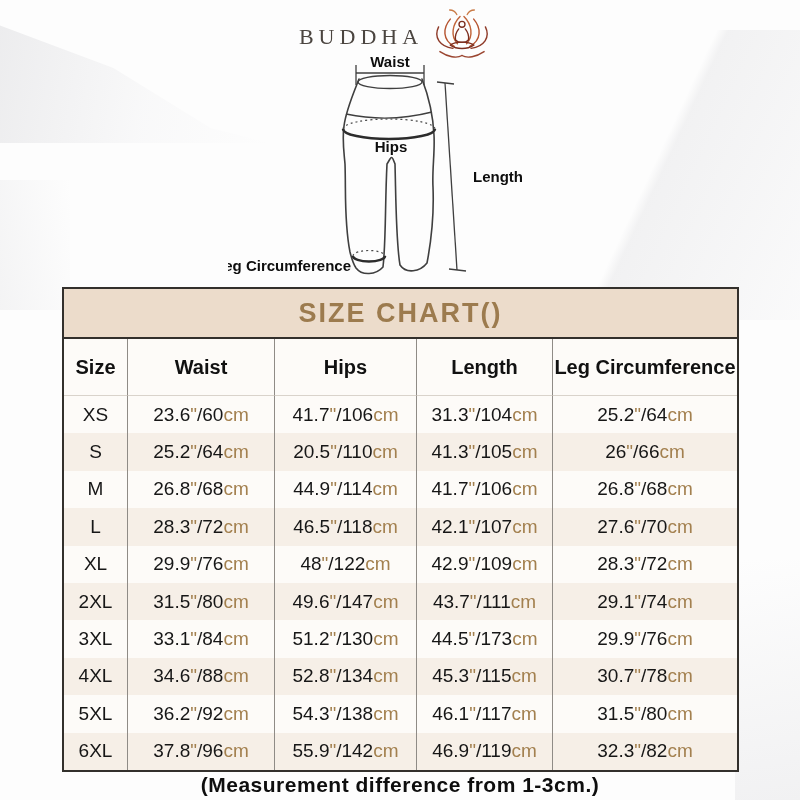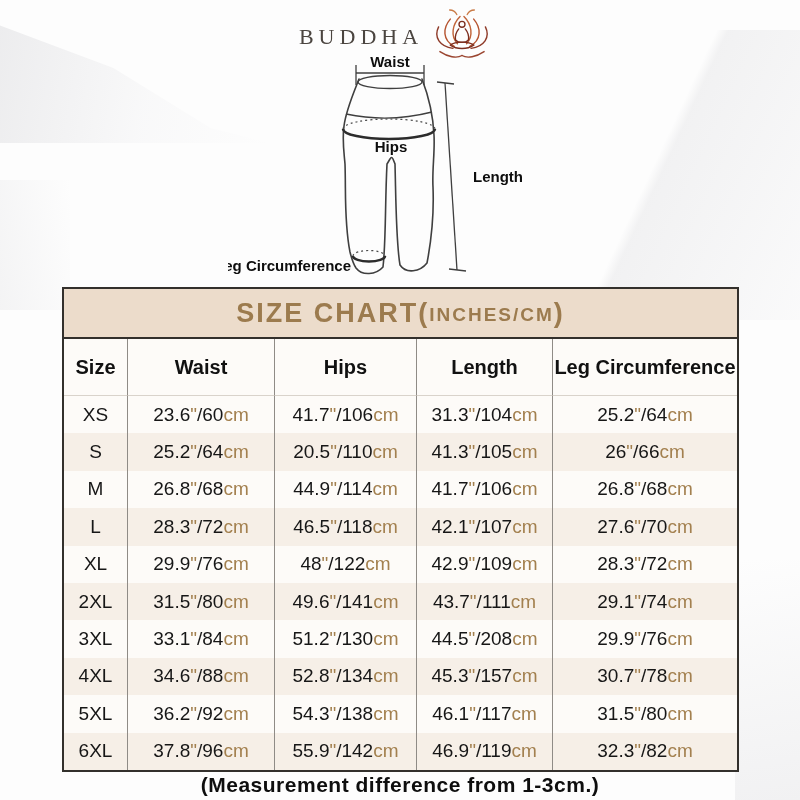--- a/index.html
+++ b/index.html
@@ -126,21 +126,20 @@
   </g>
   <text class="dlabel" x="162" y="15" text-anchor="middle">Waist</text>
   <text class="dlabel" x="163" y="100" text-anchor="middle">Hips</text>
   <text class="dlabel" x="270" y="130" text-anchor="middle">Length</text>
   <text class="dlabel" x="123" y="219" text-anchor="end">Leg Circumference</text>
 </svg>
 
 <section class="size-table">
   <div class="banner">
     <span class="t-main">SIZE CHART(</span>
-      <span class="t-sub">INCHES/CM</span>
       <span class="t-main">)</span>
   </div>
   <div class="grid" id="grid">
       <div class="hcell">Size</div>
       <div class="hcell">Waist</div>
       <div class="hcell">Hips</div>
       <div class="hcell">Length</div>
       <div class="hcell">Leg Circumference</div>
       <div class="cell size-val">XS</div>
       <div class="cell">
@@ -270,21 +269,21 @@
       <div class="cell size-val alt">2XL</div>
       <div class="cell alt">
         <span class="num">31.5</span>
         <span class="unit">"</span>
         <span class="num">/80</span>
         <span class="unit">cm</span>
       </div>
       <div class="cell alt">
         <span class="num">49.6</span>
         <span class="unit">"</span>
-        <span class="num">/141</span>
+        <span class="num">/147</span>
         <span class="unit">cm</span>
       </div>
       <div class="cell alt">
         <span class="num">43.7</span>
         <span class="unit">"</span>
         <span class="num">/111</span>
         <span class="unit">cm</span>
       </div>
       <div class="cell alt">
         <span class="num">29.1</span>
@@ -301,21 +300,21 @@
       </div>
       <div class="cell">
         <span class="num">51.2</span>
         <span class="unit">"</span>
         <span class="num">/130</span>
         <span class="unit">cm</span>
       </div>
       <div class="cell">
         <span class="num">44.5</span>
         <span class="unit">"</span>
-        <span class="num">/208</span>
+        <span class="num">/173</span>
         <span class="unit">cm</span>
       </div>
       <div class="cell">
         <span class="num">29.9</span>
         <span class="unit">"</span>
         <span class="num">/76</span>
         <span class="unit">cm</span>
       </div>
       <div class="cell size-val alt">4XL</div>
       <div class="cell alt">
@@ -326,21 +325,21 @@
       </div>
       <div class="cell alt">
         <span class="num">52.8</span>
         <span class="unit">"</span>
         <span class="num">/134</span>
         <span class="unit">cm</span>
       </div>
       <div class="cell alt">
         <span class="num">45.3</span>
         <span class="unit">"</span>
-        <span class="num">/157</span>
+        <span class="num">/115</span>
         <span class="unit">cm</span>
       </div>
       <div class="cell alt">
         <span class="num">30.7</span>
         <span class="unit">"</span>
         <span class="num">/78</span>
         <span class="unit">cm</span>
       </div>
       <div class="cell size-val">5XL</div>
       <div class="cell">

